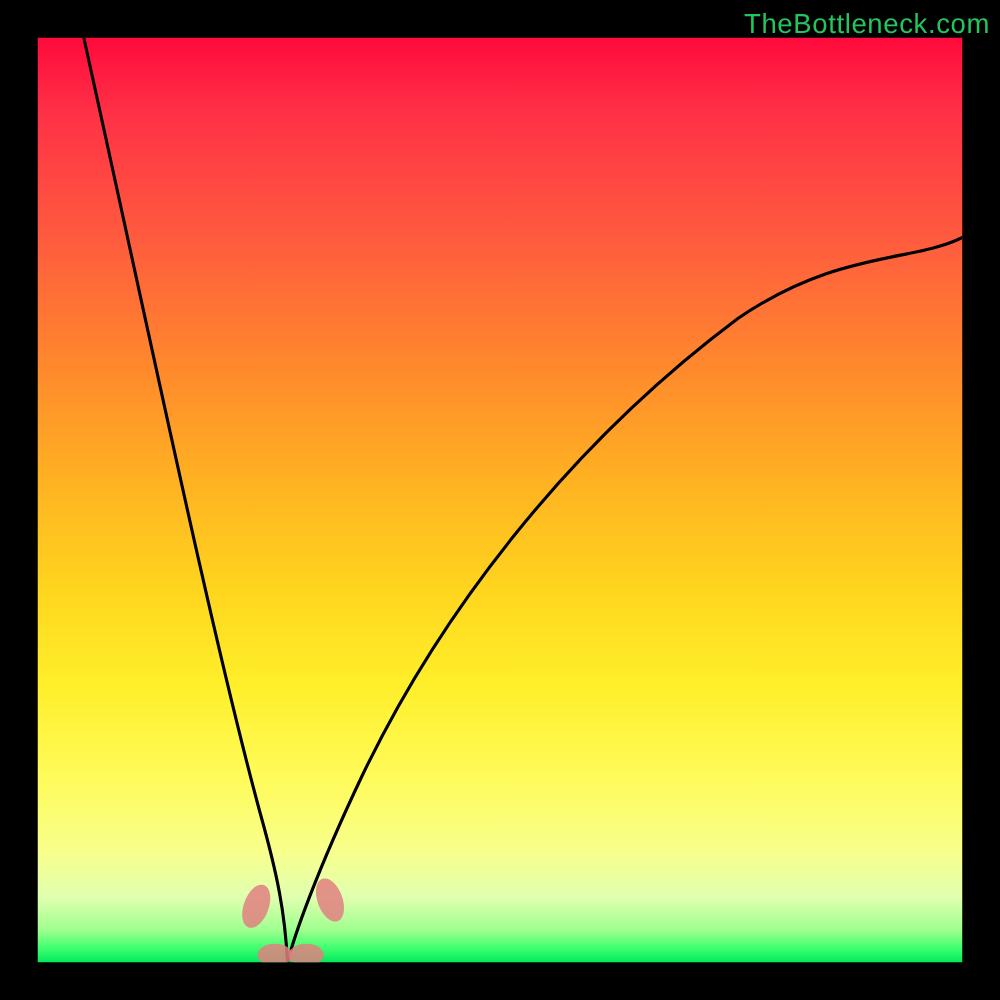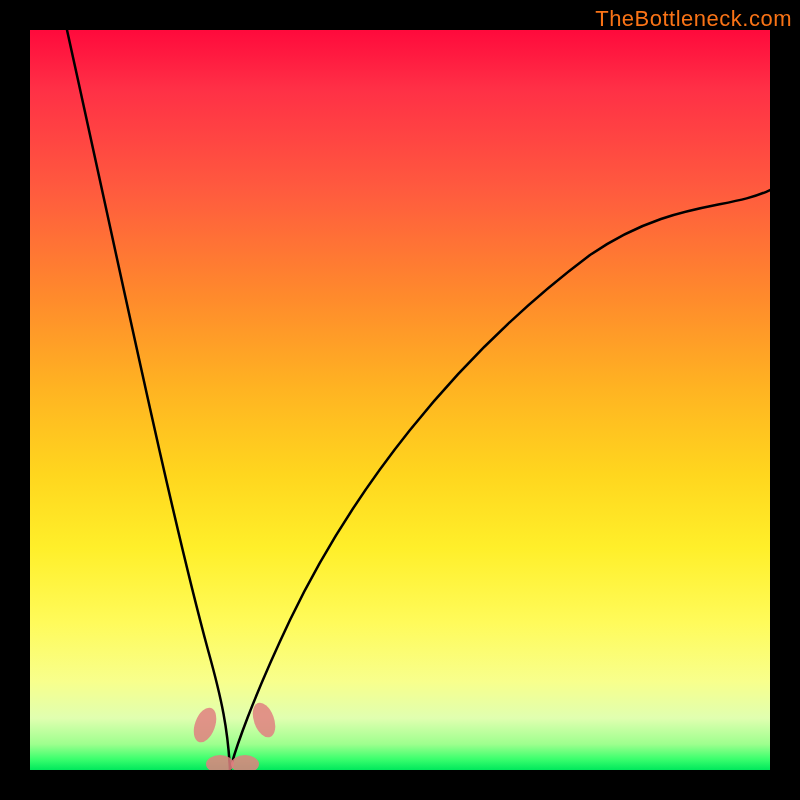--- a/index.html
+++ b/index.html
@@ -16,21 +16,21 @@
     left: 0;
     top: 0;
     width: 800px;
     height: 800px;
     background: #000;
   }
   .watermark {
     position: absolute;
     top: 6px;
     right: 8px;
-    color: #f97316;
+    color: #22c55e;
     font-size: 22px;
     font-weight: 500;
     letter-spacing: 0.5px;
   }
   .plot {
     position: absolute;
     left: 30px;
     top: 30px;
     width: 740px;
     height: 740px;

